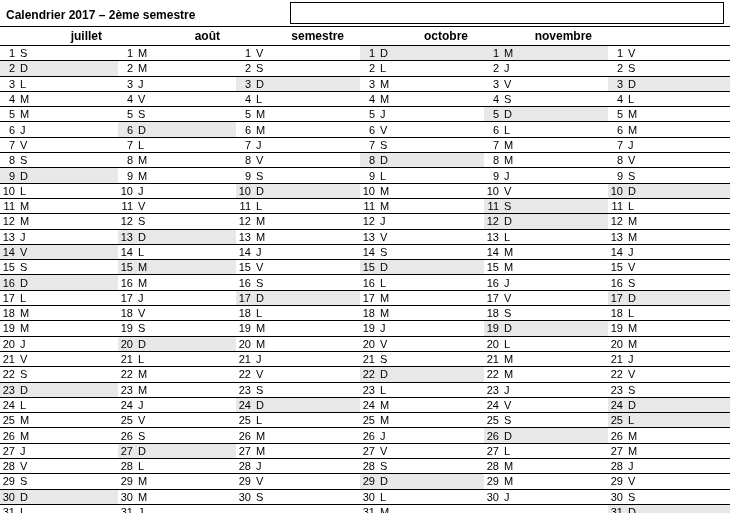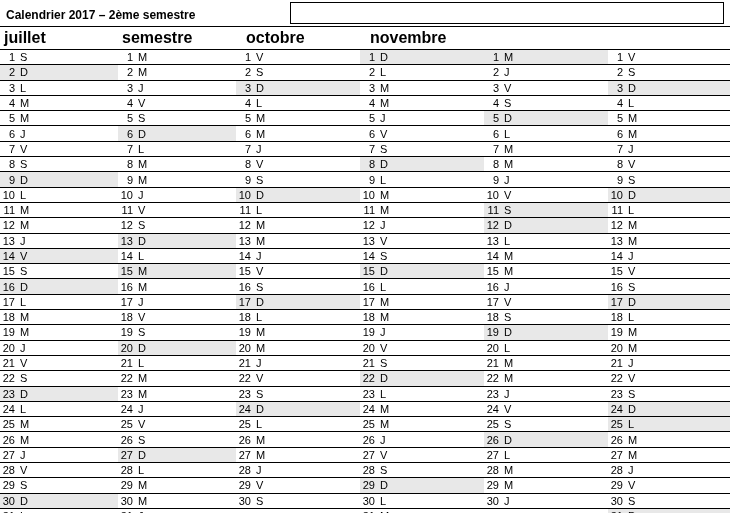--- a/index.html
+++ b/index.html
@@ -2,21 +2,21 @@
 <html><head>
 <meta charset="utf-8">
 <style>
   * { box-sizing: border-box; margin: 0; padding: 0; }
   body { font-family: Arial, Helvetica, sans-serif; font-size: 11px; color: #000; background: #fff; width: 730px; }
   .page { width: 730px; }
   .header { display: flex; align-items: flex-end; border-bottom: 1px solid #000; }
   .title-cell { width: 290px; padding: 4px 6px; font-weight: bold; font-size: 12px; }
   .notes-box { flex: 1; height: 22px; border: 1px solid #000; margin: 2px 6px 2px 0; }
   .months-row { display: flex; border-bottom: 1px solid #000; }
-  .month-head { text-align: left; font-weight: bold; padding: 2px 4px; font-size: 16px; }
+  .month-head { text-align: right; font-weight: bold; padding: 2px 16px; font-size: 12px; }
   .grid { display: flex; }
   .col { display: flex; flex-direction: column; }
   .row { display: flex; align-items: center; height: 15.3px; border-bottom: 1px solid #000; }
   .num { width: 18px; text-align: right; padding-right: 3px; }
   .dow { width: 16px; text-align: left; padding-left: 2px; }
   .sp { flex: 1; }
   .shade { background: #e8e8e8; }
   .col0 { width: 118px; }
   .col1 { width: 118px; }
   .col2 { width: 124px; }
@@ -28,20 +28,21 @@
 <body>
 <div class="page">
 
   <div class="header">
     <div class="title-cell">Calendrier 2017 – 2ème semestre</div>
     <div class="notes-box"></div>
   </div>
 
   <div class="months-row">
     <div class="month-head col0">juillet</div>
+    <div class="month-head col1">août</div>
     <div class="month-head col2">semestre</div>
     <div class="month-head col3">octobre</div>
     <div class="month-head col4">novembre</div>
   </div>
 
   <div class="grid" id="grid">
       <div class="col col0">
         <div class="row">
           <div class="num">1</div>
           <div class="dow">S</div>

